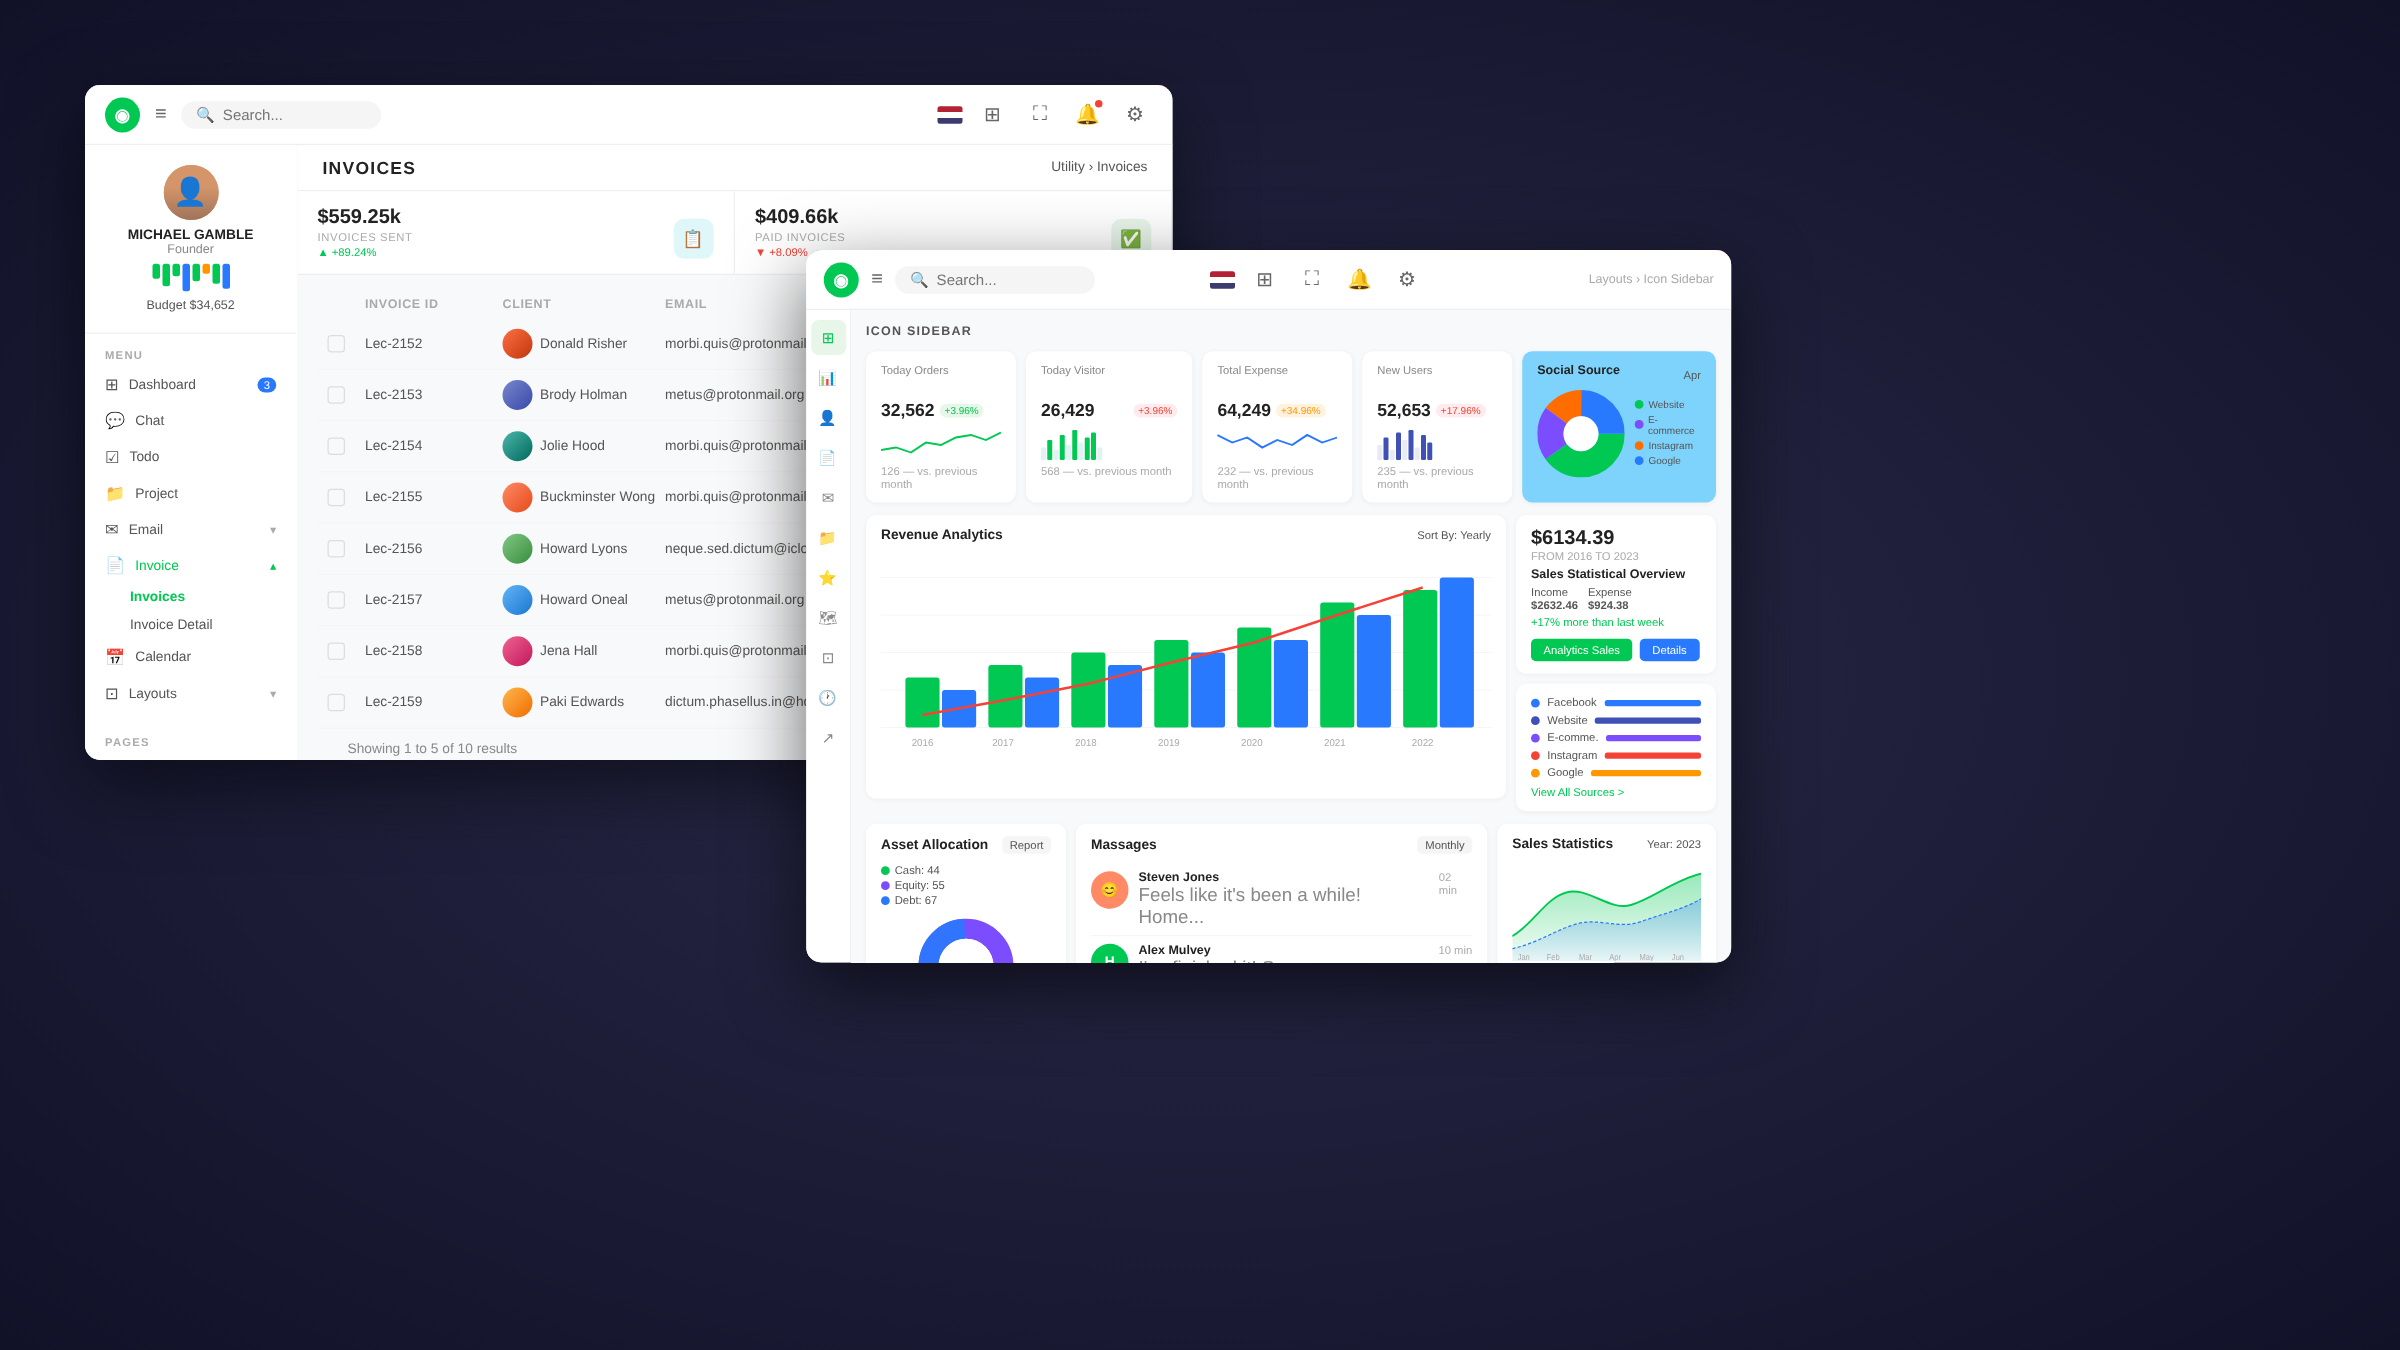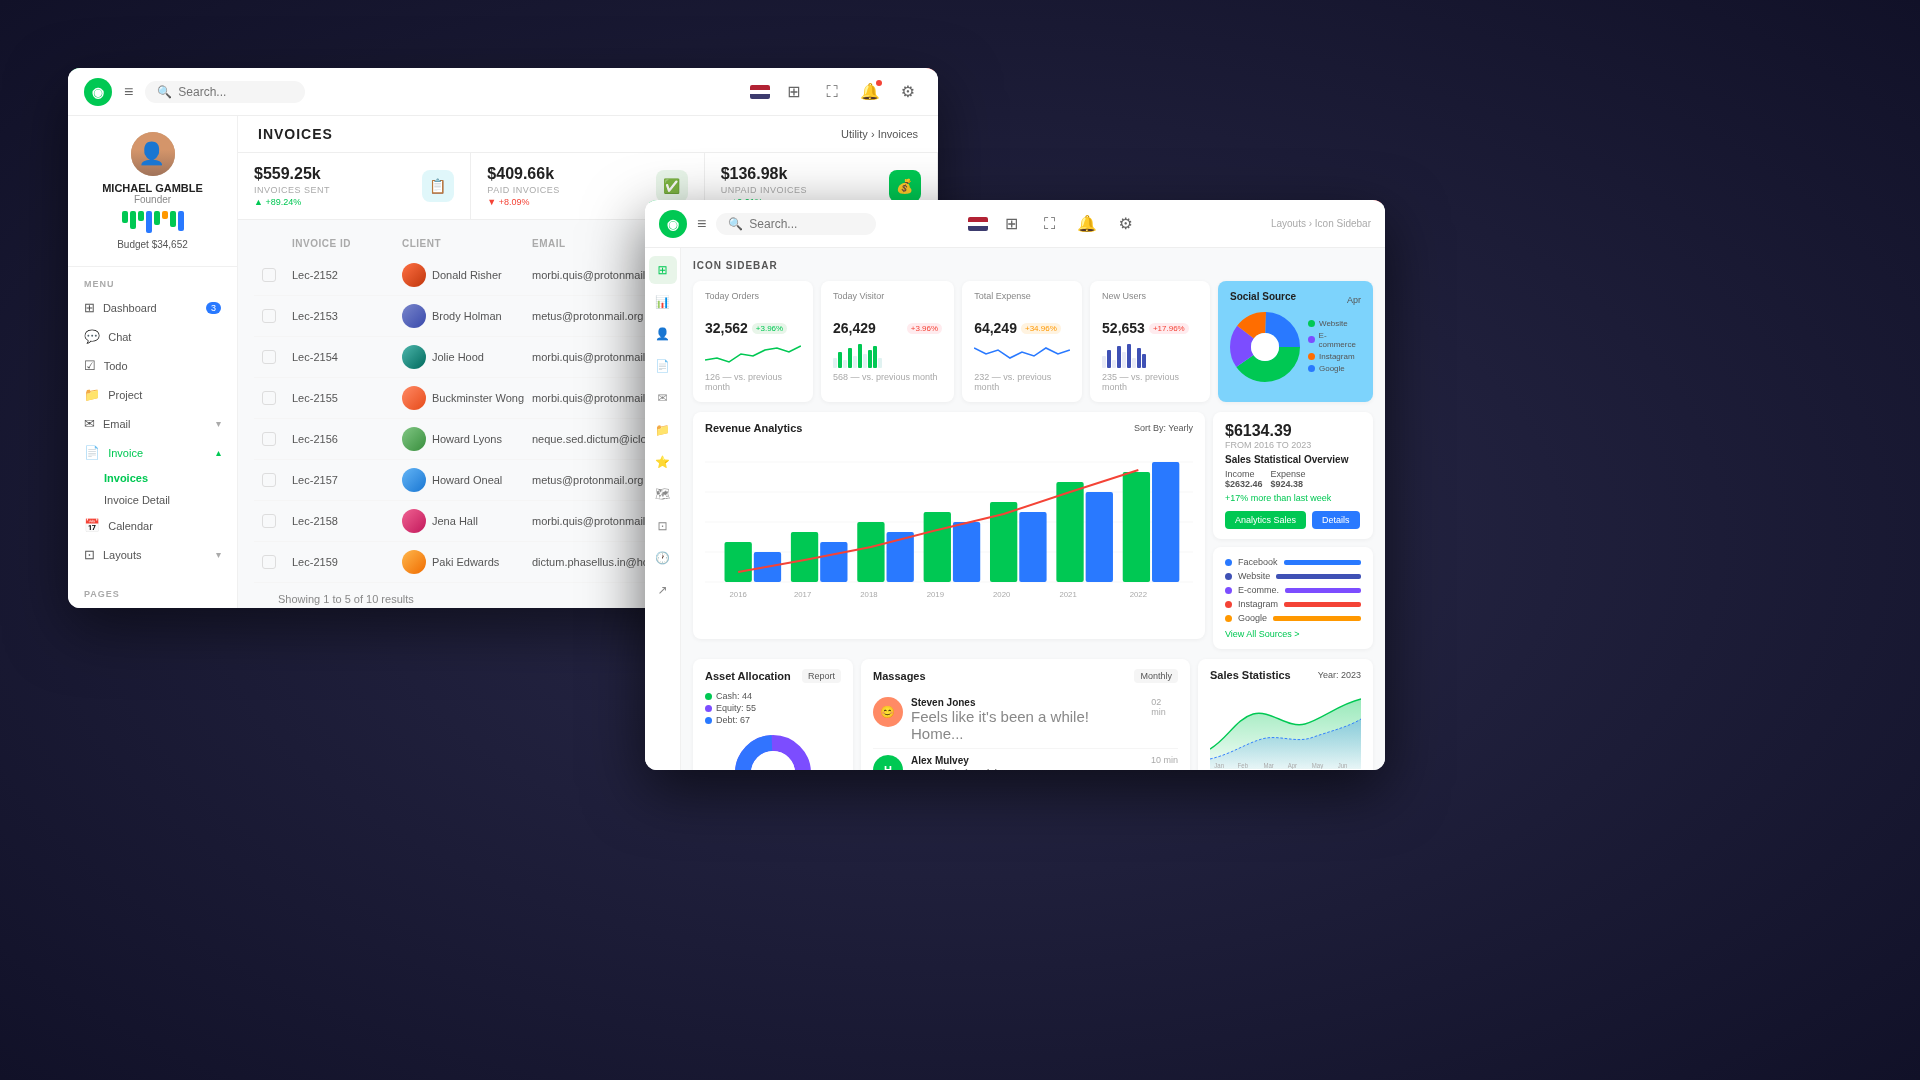--- a/index.html
+++ b/index.html
@@ -208,21 +208,21 @@
     .stats-row {
       display: flex; gap: 0;
       background: #fff;
       border-bottom: 1px solid #eee;
     }
 
     .stat-card {
       flex: 1;
       padding: 12px 16px;
       border-right: 1px solid #eee;
-      display: flex; align-items: center; justify-content: space-between;
+      display: flex; align-items: flex-end; justify-content: space-between;
     }
 
     .stat-info {}
     .stat-value { font-size: 16px; font-weight: 700; color: #222; }
     .stat-label { font-size: 9px; color: #aaa; letter-spacing: 0.5px; margin-top: 2px; }
     .stat-change { font-size: 9px; margin-top: 2px; }
     .stat-change.up { color: #00c853; }
     .stat-change.down { color: #f44336; }
 
     .stat-icon-circle {
@@ -649,30 +649,20 @@
       </div>
       <div class="stat-card">
         <div class="stat-info">
           <div class="stat-value">$409.66k</div>
           <div class="stat-label">PAID INVOICES</div>
           <div class="stat-change down">
             ▼ <span>+8.09%</span>
           </div>
         </div>
         <div class="stat-icon-circle" style="background:#e8f5e9;">✅</div>
-      </div>
-      <div class="stat-card">
-        <div class="stat-info">
-          <div class="stat-value">$136.98k</div>
-          <div class="stat-label">UNPAID INVOICES</div>
-          <div class="stat-change up">
-            ▲ <span>+9.01%</span>
-          </div>
-        </div>
-        <div class="stat-icon-circle" style="background:#00c853;">💰</div>
       </div>
     </div>
 
     <div class="invoice-table">
       <div class="table-header">
         <div></div>
         <div>INVOICE ID</div>
         <div>CLIENT</div>
         <div>EMAIL</div>
         <div>DATE</div>

